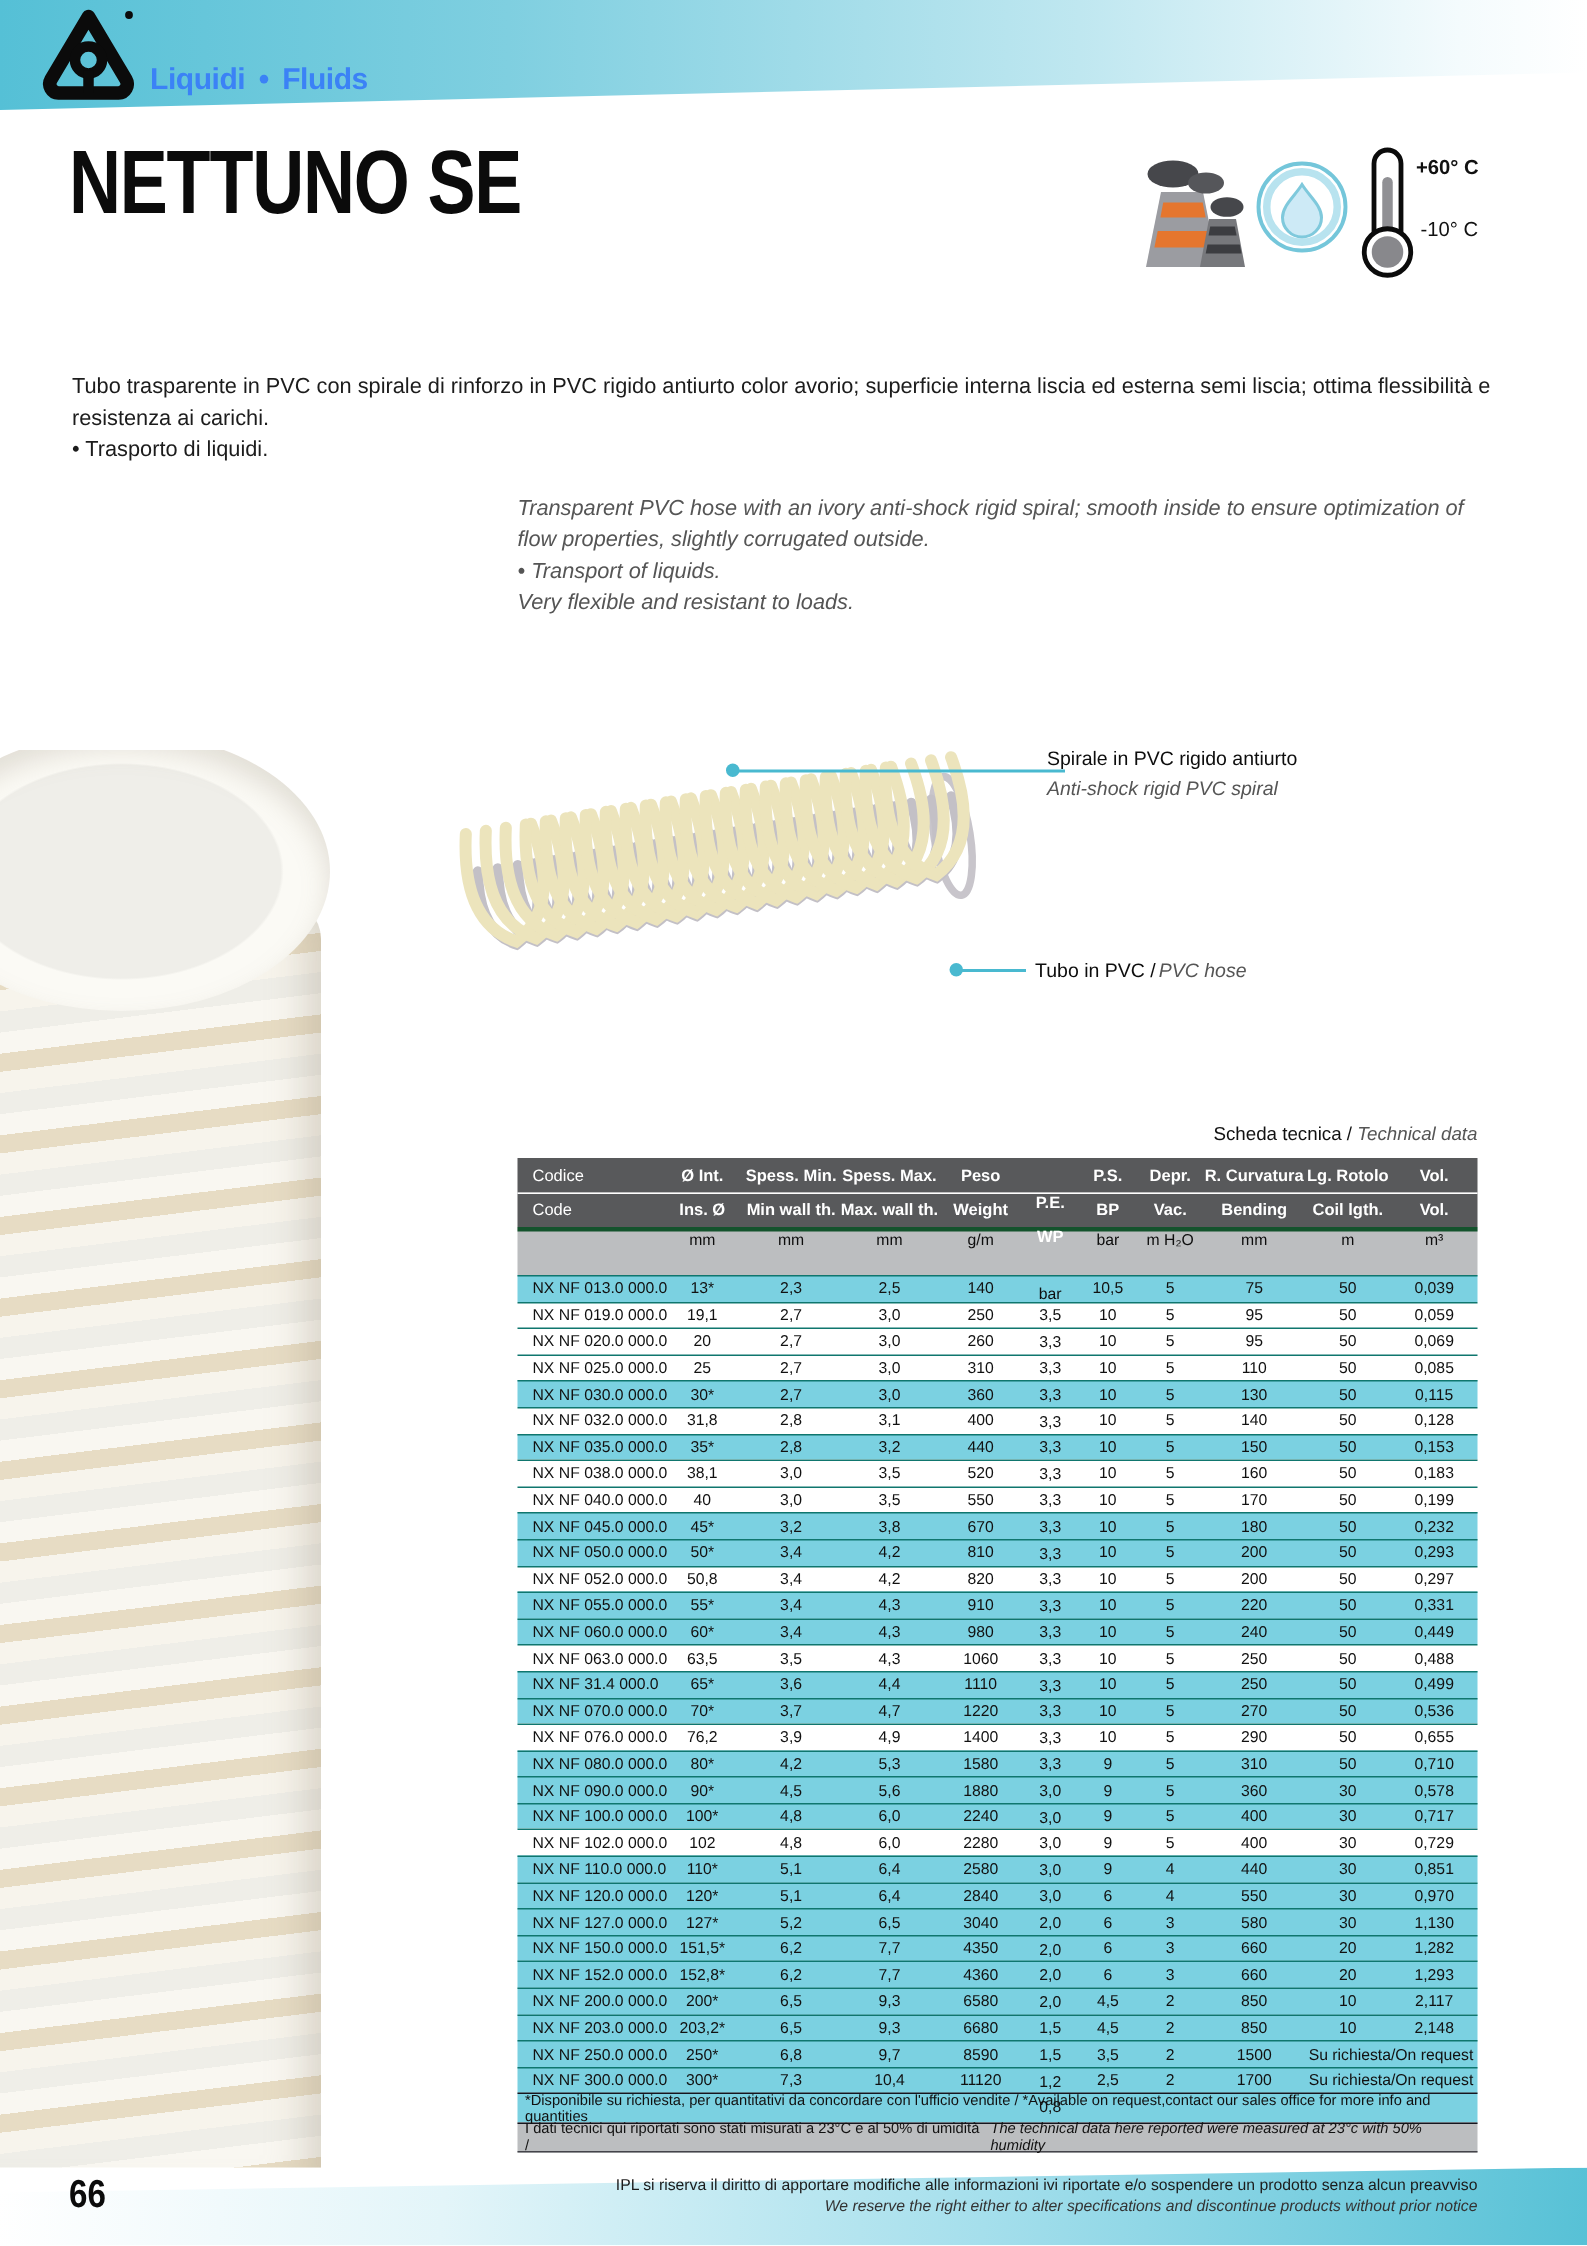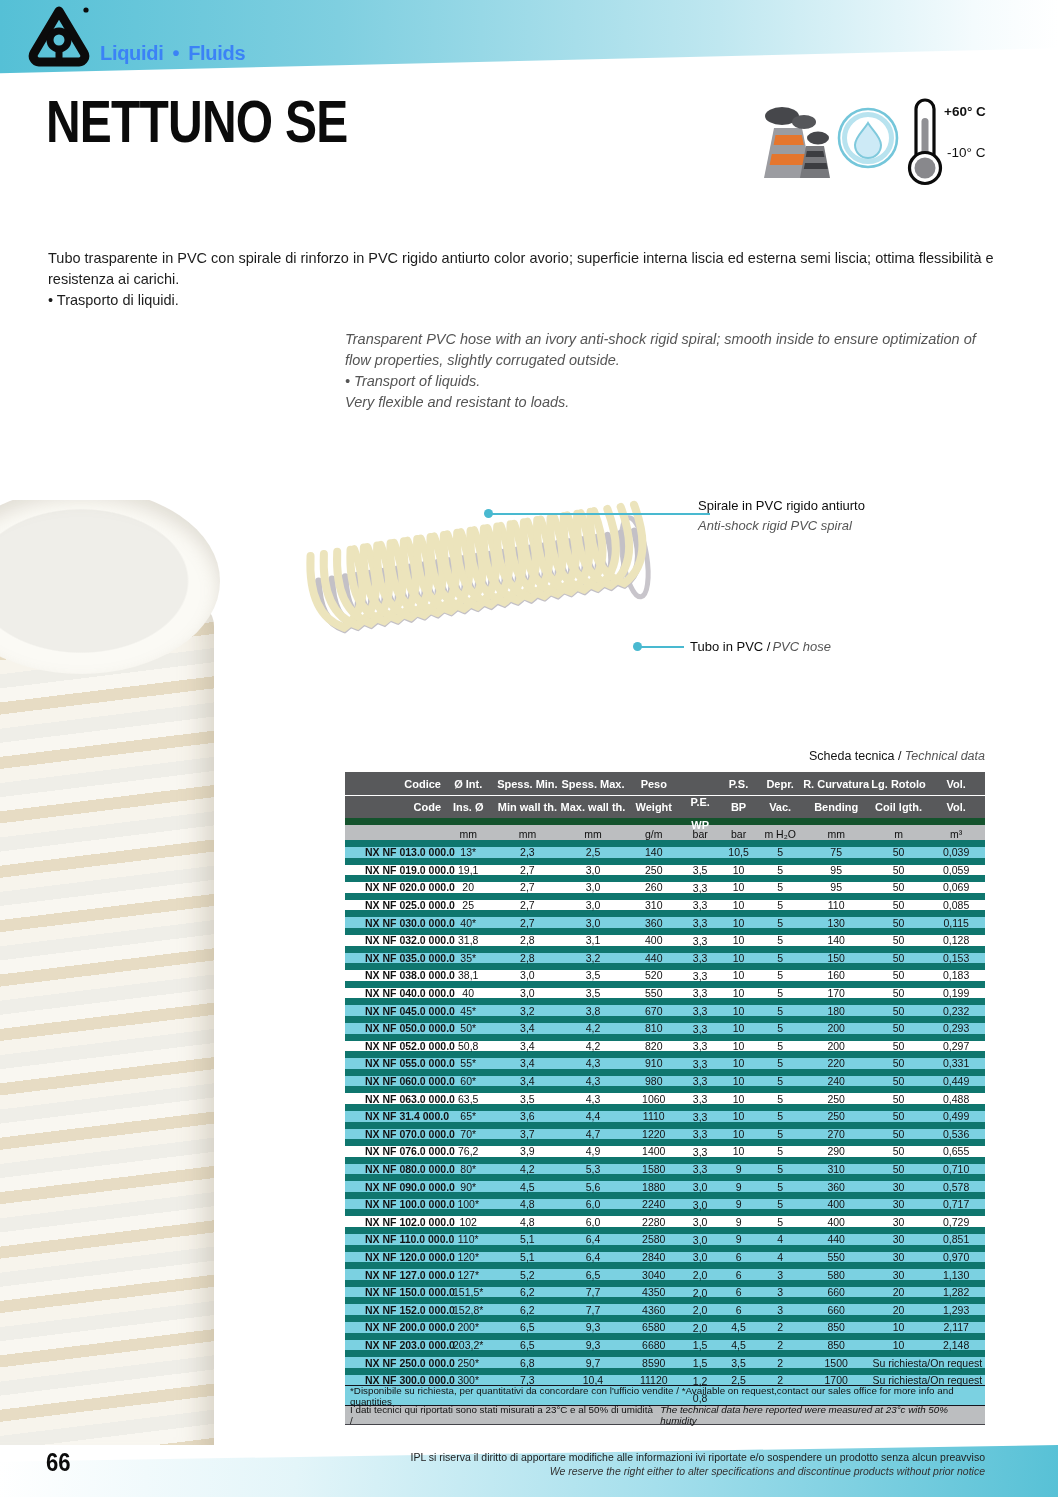--- a/index.html
+++ b/index.html
@@ -51,27 +51,27 @@
   .callout .en{font-style:italic;color:#555;}
   .callout2 .en{margin-left:2px;}
 
   
   .table-caption{position:absolute;left:345px;top:749px;width:640px;text-align:right;font-size:12.5px;}
   .table-caption .en{font-style:italic;color:#555;}
   .tech-table{position:absolute;left:345px;top:772px;width:640px;}
   .thead-row{display:flex;align-items:center;height:23px;background:#58595b;color:#fff;
     font-size:11px;font-weight:700;box-sizing:border-box;}
   .thead-row.second{border-top:1px solid #ffffff;}
-  .units-row{display:flex;align-items:flex-end;height:22px;background:#bcbec0;color:#0d0d0d;
-    font-size:10.5px;border-top:7px solid #14532d;box-sizing:border-box;}
+  .units-row{display:flex;align-items:flex-start;height:32px;background:#bcbec0;color:#0d0d0d;
+    font-size:10.5px;border-top:3px solid #14532d;box-sizing:border-box;}
   .trow{display:flex;align-items:center;height:17.6px;background:#ffffff;
-    border-top:7px solid #0f766e;box-sizing:border-box;font-size:10.5px;}
+    border-top:1px solid #0f766e;box-sizing:border-box;font-size:10.5px;}
   .trow.hl{background:#7bd1e1;}
   .cell{flex:0 0 auto;text-align:center;white-space:nowrap;box-sizing:border-box;}
-  .c0{width:15%;text-align:right;padding-left:20px;font-weight:700;}
+  .c0{width:15%;text-align:left;padding-left:10px;font-weight:400;}
   .c1{width:8.5%;}.c2{width:10%;}.c3{width:10.5%;}.c4{width:8.5%;}
   .c5{width:6%;margin-top:36px;}.c6{width:6%;}.c7{width:7%;}.c8{width:10.5%;}
   .c9{width:9%;}.c10{width:9%;}
   .cell.merged{width:18%;font-weight:400;}
   .fn{display:flex;align-items:center;height:20px;border-top:1px solid #15151e;
     box-sizing:border-box;padding-left:5px;font-size:9.8px;}
   .fn1{background:#7bd1e1;}
   .fn2{background:#bcbec0;border-bottom:1px solid #44444a;}
   .fn2 .en{font-style:italic;margin-left:4px;}
 
@@ -309,21 +309,21 @@
           <div class="cell c4">310</div>
           <div class="cell c5">3,3</div>
           <div class="cell c6">10</div>
           <div class="cell c7">5</div>
           <div class="cell c8">110</div>
           <div class="cell c9">50</div>
           <div class="cell c10">0,085</div>
         </div>
         <div class="trow hl">
           <div class="cell c0">NX NF 030.0 000.0</div>
-          <div class="cell c1">40*</div>
+          <div class="cell c1">30*</div>
           <div class="cell c2">2,7</div>
           <div class="cell c3">3,0</div>
           <div class="cell c4">360</div>
           <div class="cell c5">3,3</div>
           <div class="cell c6">10</div>
           <div class="cell c7">5</div>
           <div class="cell c8">130</div>
           <div class="cell c9">50</div>
           <div class="cell c10">0,115</div>
         </div>

